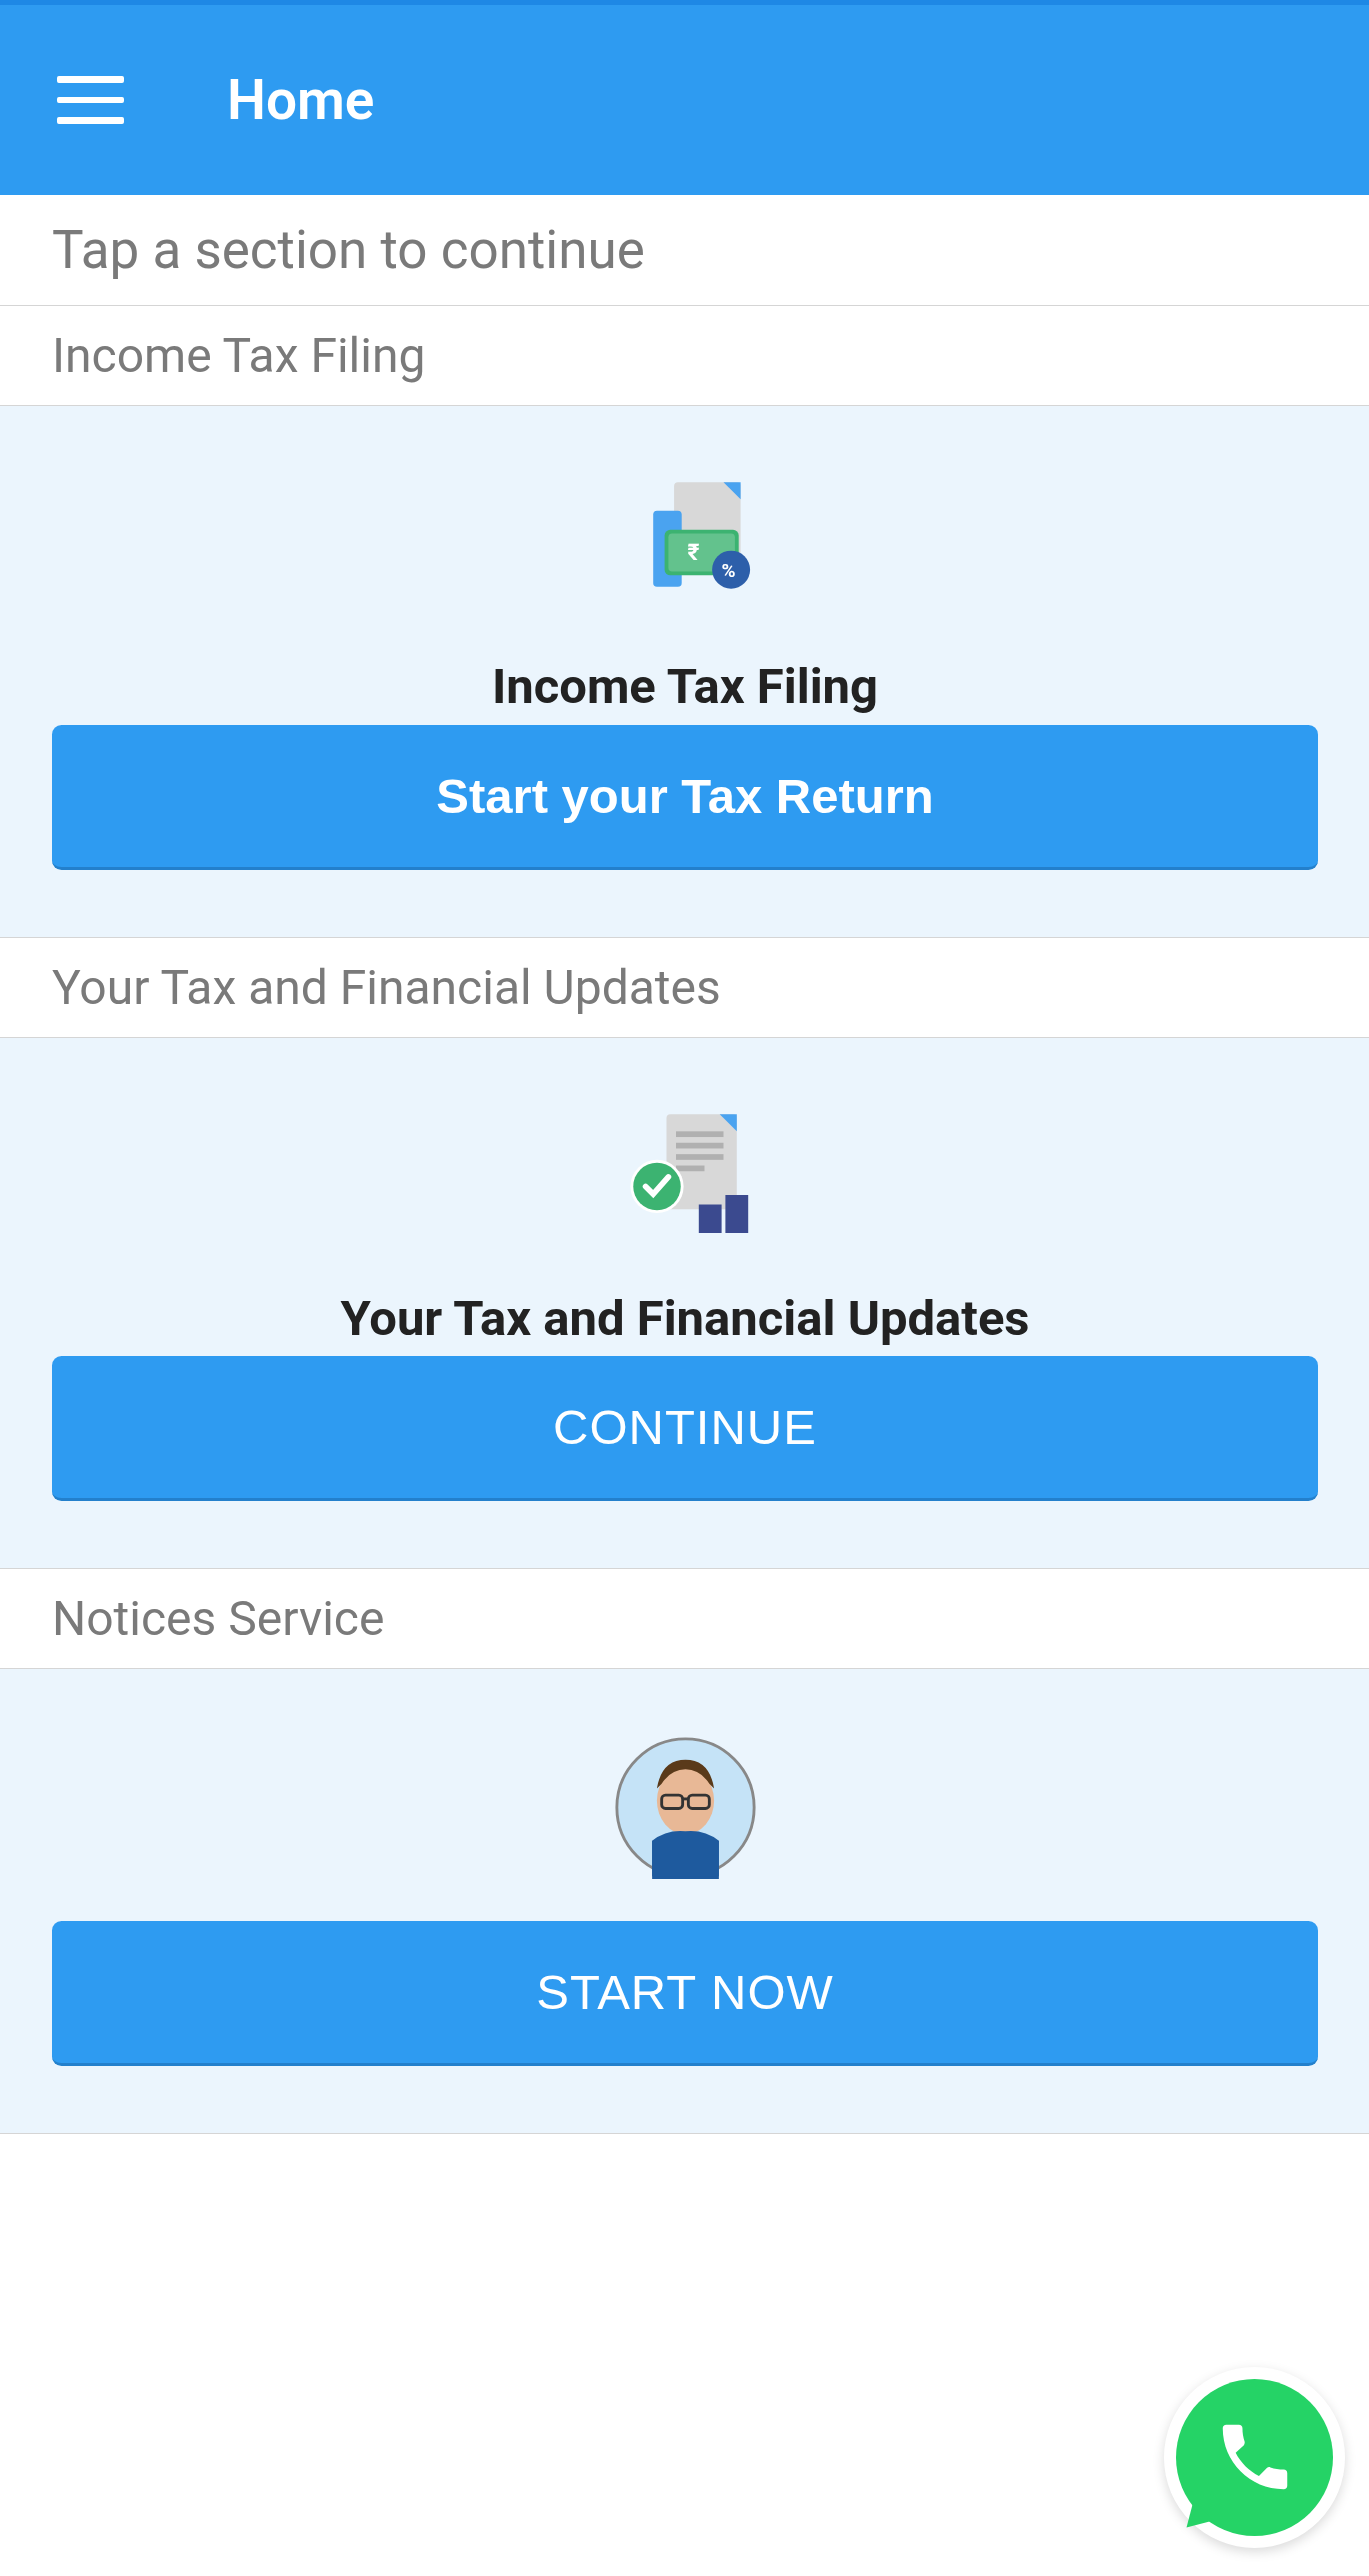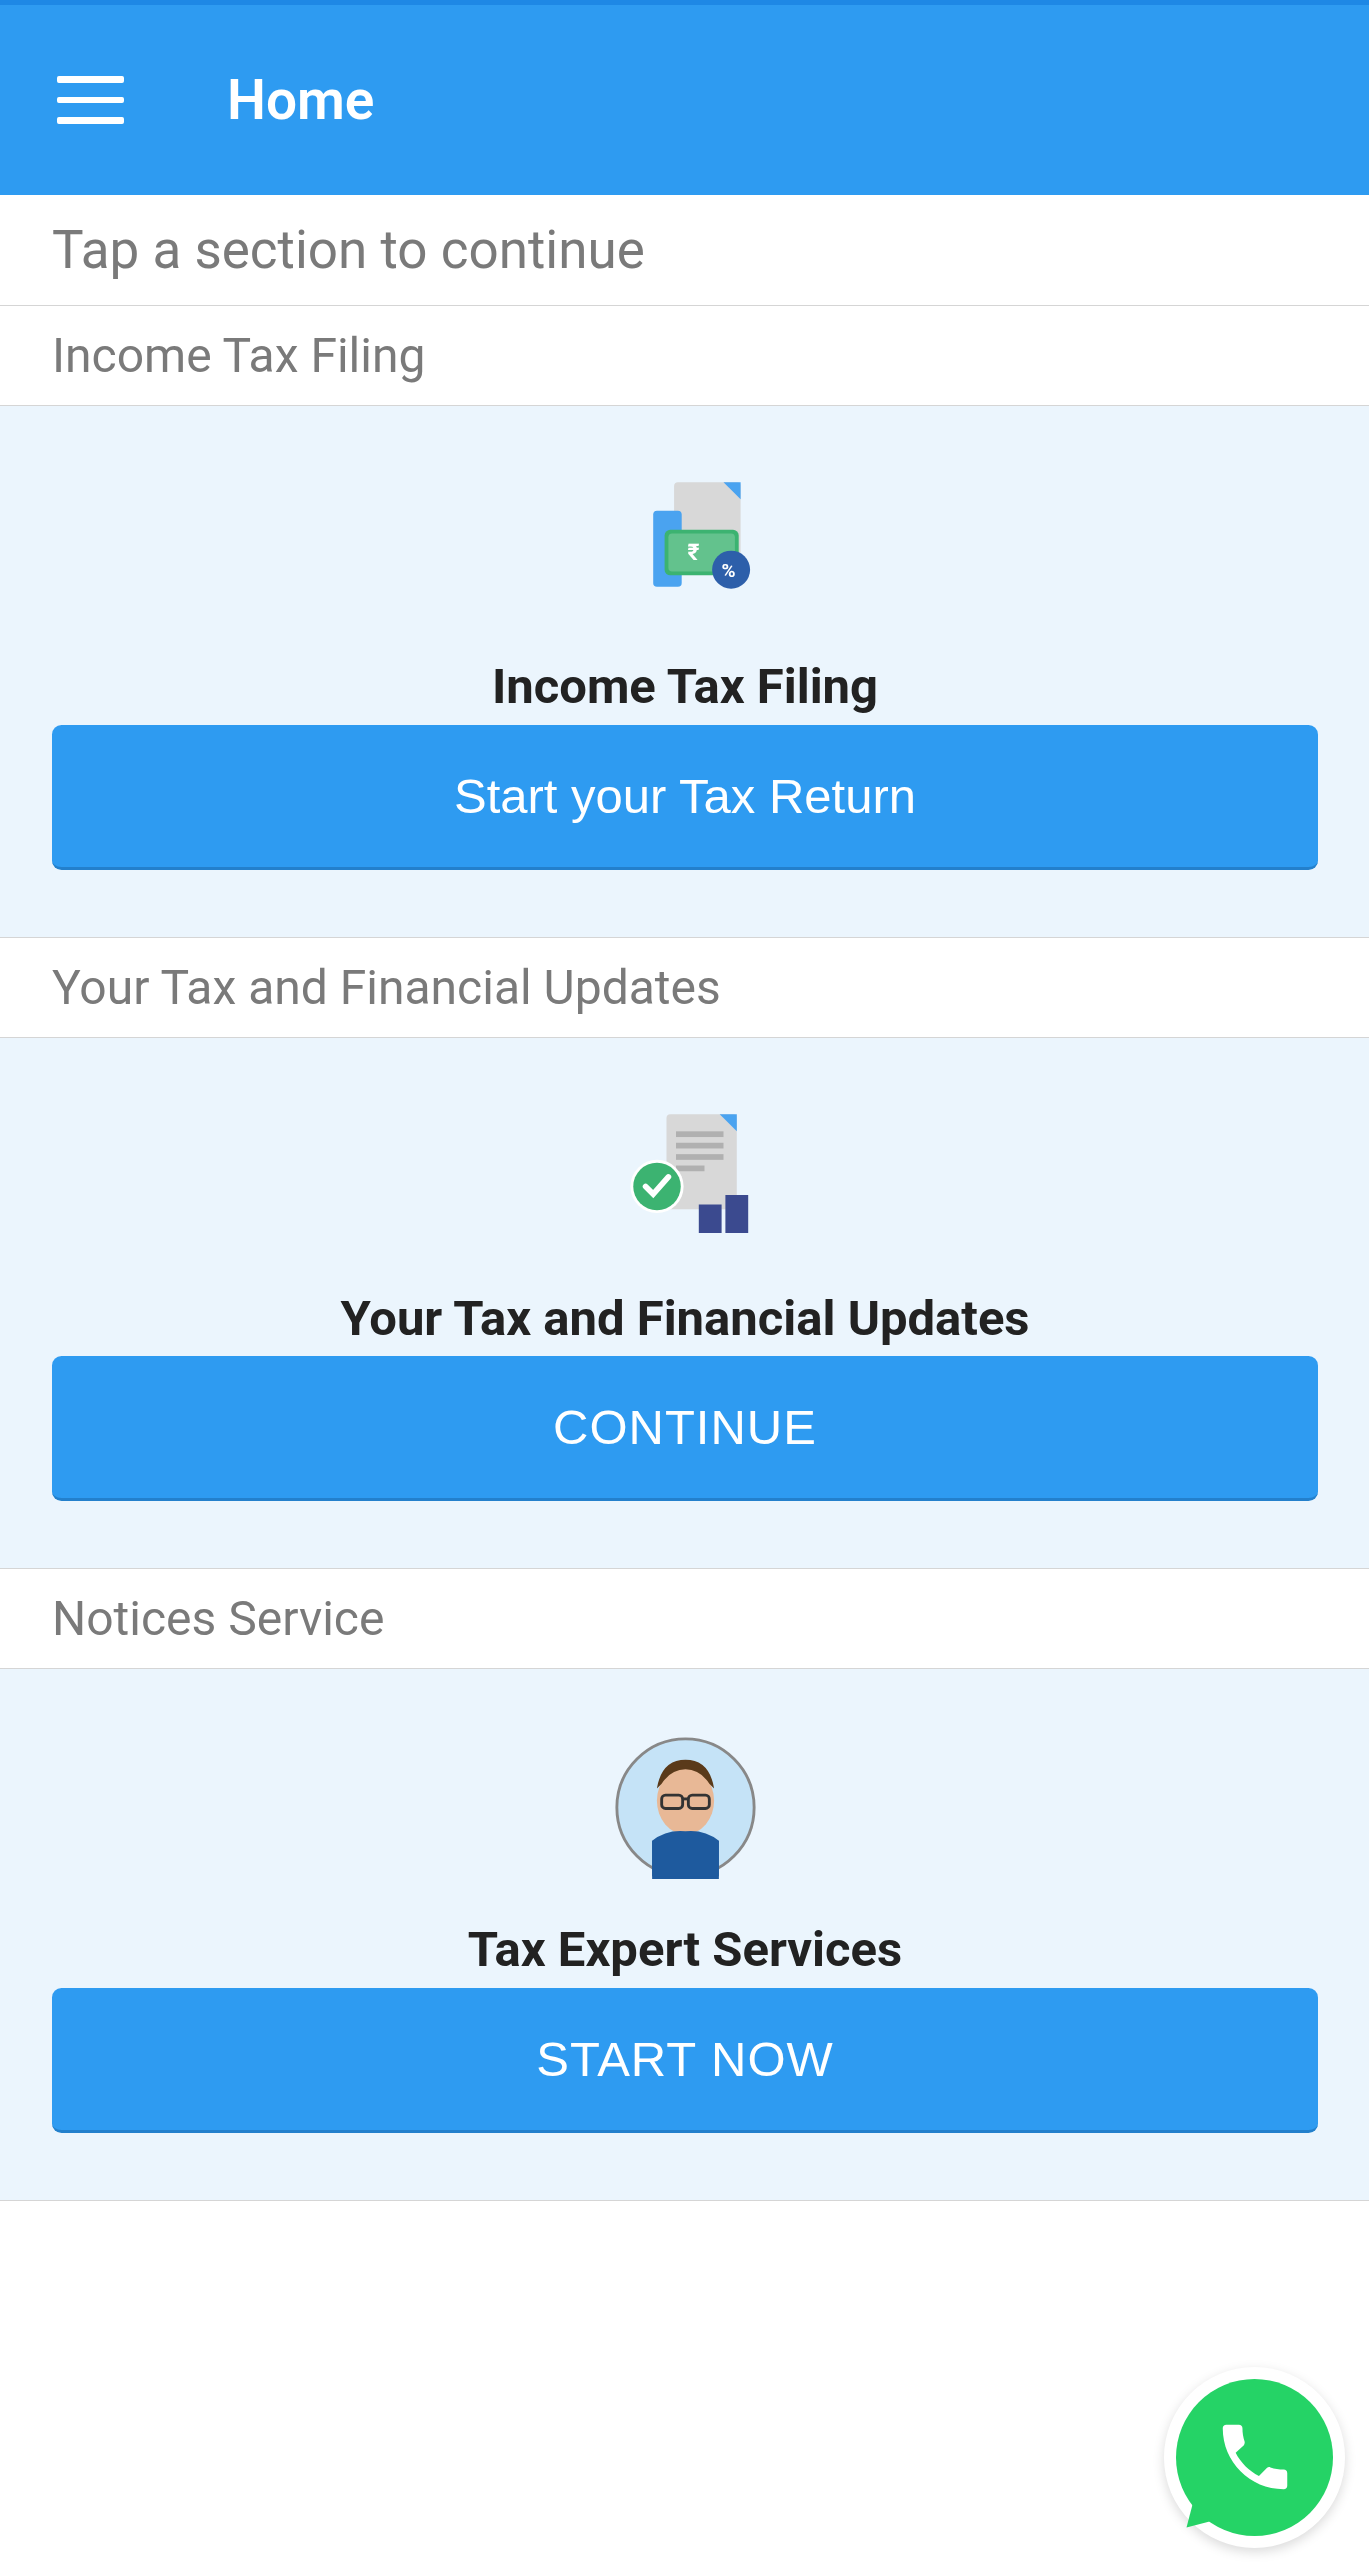--- a/index.html
+++ b/index.html
@@ -79,21 +79,21 @@
     line-height: 1.35;
     margin-bottom: 67px;
   }
   .btn {
     background: #2e9bf1;
     color: #ffffff;
     border: none;
     width: 100%;
     padding: 43px 0;
     font-size: 49px;
-    font-weight: 400;
+    font-weight: 700;
     border-radius: 9.5px;
     border-bottom: 3.8px solid #2380cc;
     cursor: pointer;
   }
   .btn-upper {
     font-weight: 500;
     letter-spacing: 1px;
   }
   .whatsapp-fab {
     position: fixed;
@@ -193,21 +193,20 @@
       <circle cx="75" cy="75" r="72" fill="#c5e3f7" stroke="#888" stroke-width="3"></circle>
       <ellipse cx="75" cy="68" rx="30" ry="35" fill="#e8b896"></ellipse>
       <path d="M45 55 Q50 25 75 25 Q100 25 105 55 L100 50 Q90 35 75 35 Q60 35 50 50 Z" fill="#5a3a1a"></path>
       <rect x="50" y="62" width="22" height="14" rx="4" fill="none" stroke="#333" stroke-width="3"></rect>
       <rect x="78" y="62" width="22" height="14" rx="4" fill="none" stroke="#333" stroke-width="3"></rect>
       <line x1="72" y1="66" x2="78" y2="66" stroke="#333" stroke-width="3"></line>
       <rect x="40" y="110" width="70" height="40" fill="#1e5a9e"></rect>
       <path d="M40 110 Q55 98 75 100 Q95 98 110 110 L110 147 L40 147 Z" fill="#1e5a9e"></path>
     </svg>
   </div>
-  <div class="card-title">Tax Expert Services</div>
   <button class="btn btn-upper">START NOW</button>
 </div>
 
 <div class="whatsapp-fab">
   <div class="whatsapp-inner">
     <svg width="86" height="86" viewBox="0 0 24 24" fill="#ffffff">
       <path d="M6.6 10.8c1.4 2.8 3.7 5 6.5 6.5l2.2-2.2c.3-.3.7-.4 1-.2 1.2.4 2.4.6 3.7.6.6 0 1 .4 1 1V20c0 .6-.4 1-1 1C10.6 21 3 13.4 3 4c0-.6.4-1 1-1h3.5c.6 0 1 .4 1 1 0 1.3.2 2.5.6 3.7.1.3 0 .7-.2 1l-2.3 2.1z"></path>
     </svg>
   </div>
 </div>

